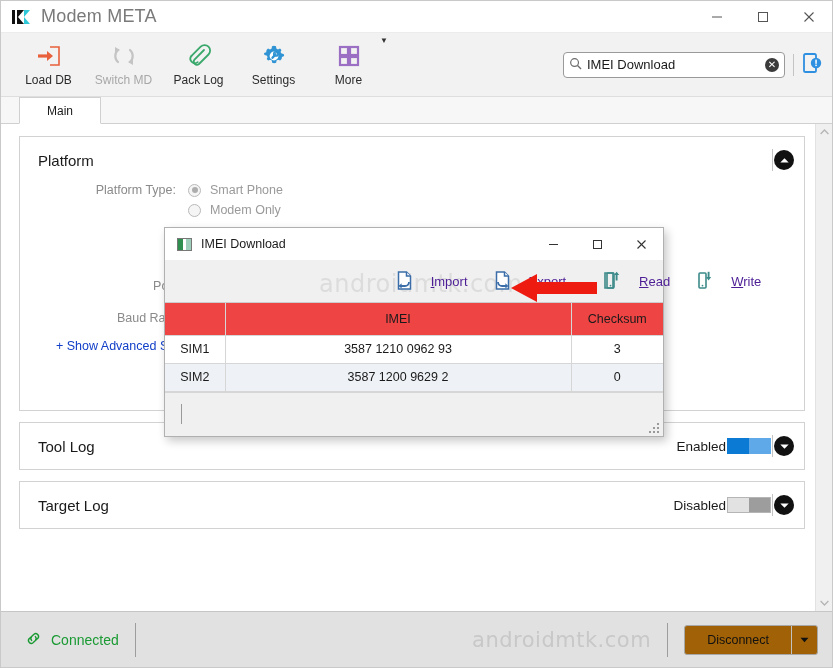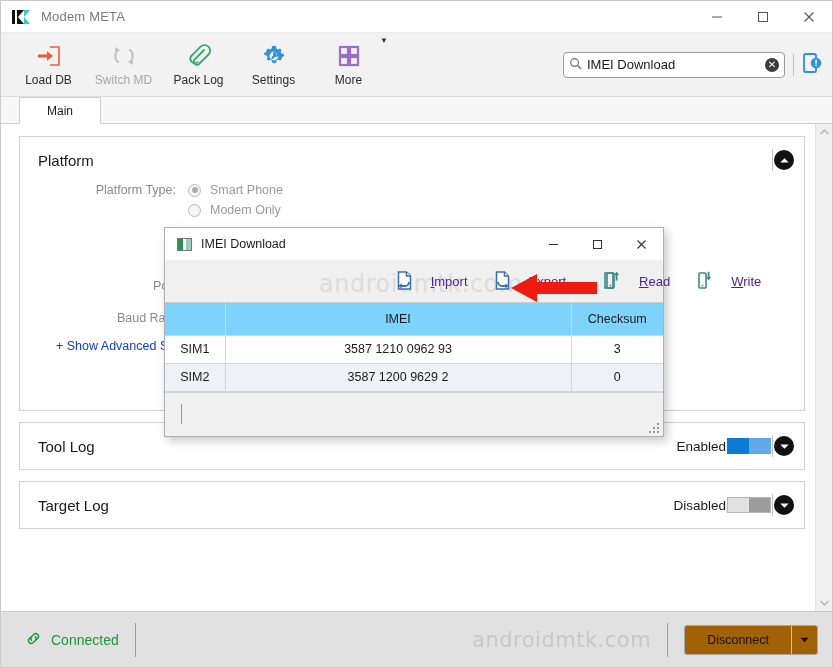--- a/index.html
+++ b/index.html
@@ -23,21 +23,21 @@
   }
 
   
   .titlebar {
     height: 32px; min-height: 32px;
     background: #ffffff;
     display: flex; align-items: center;
     border-bottom: 1px solid #ececec;
   }
   .app-logo { width: 20px; height: 18px; margin-left: 11px; margin-right: 9px; position: relative; }
-  .app-title { font-size: 13px; color: #7a7a7a; letter-spacing: .2px; }
+  .app-title { font-size: 18px; color: #7a7a7a; letter-spacing: .2px; }
   .win-controls { margin-left: auto; display: flex; height: 32px; }
   .win-btn {
     width: 46px; height: 32px;
     display: flex; align-items: center; justify-content: center;
     color: #606060;
   }
 
   
   .toolbar {
     height: 64px; min-height: 64px;
@@ -227,21 +227,21 @@
     position: absolute; left: 510px; top: 272px; width: 88px; height: 30px; z-index: 60;
   }
 
   
   .dlg-table { width: 100%; border-collapse: collapse; table-layout: fixed; }
   .dlg-table th, .dlg-table td {
     border: 1px solid #d6d6d6; border-top: none; border-left: none;
     font-weight: normal; font-size: 12.5px; color: #1a1a1a;
     height: 28px; text-align: center;
   }
-  .dlg-table th { background: #7dd3fc; height: 32px; margin-left: 39px; }
+  .dlg-table th { background: #ef4444; height: 32px; margin-left: 39px; }
   .dlg-table .col-sim { width: 60px; }
   .dlg-table .col-chk { width: 92px; border-right: none; }
   .dlg-table tr.alt td { background: #eef1f5; }
   .dlg-footer {
     flex: 1; background: #f0f0f0; border-top: 1px solid #d6d6d6;
     position: relative; display: flex; align-items: center; padding-left: 16px;
   }
   .foot-caret { width: 1px; height: 20px; background: #9a9a9a; }
   .resize-grip {
     position: absolute; right: 4px; bottom: 3px; width: 10px; height: 10px;

